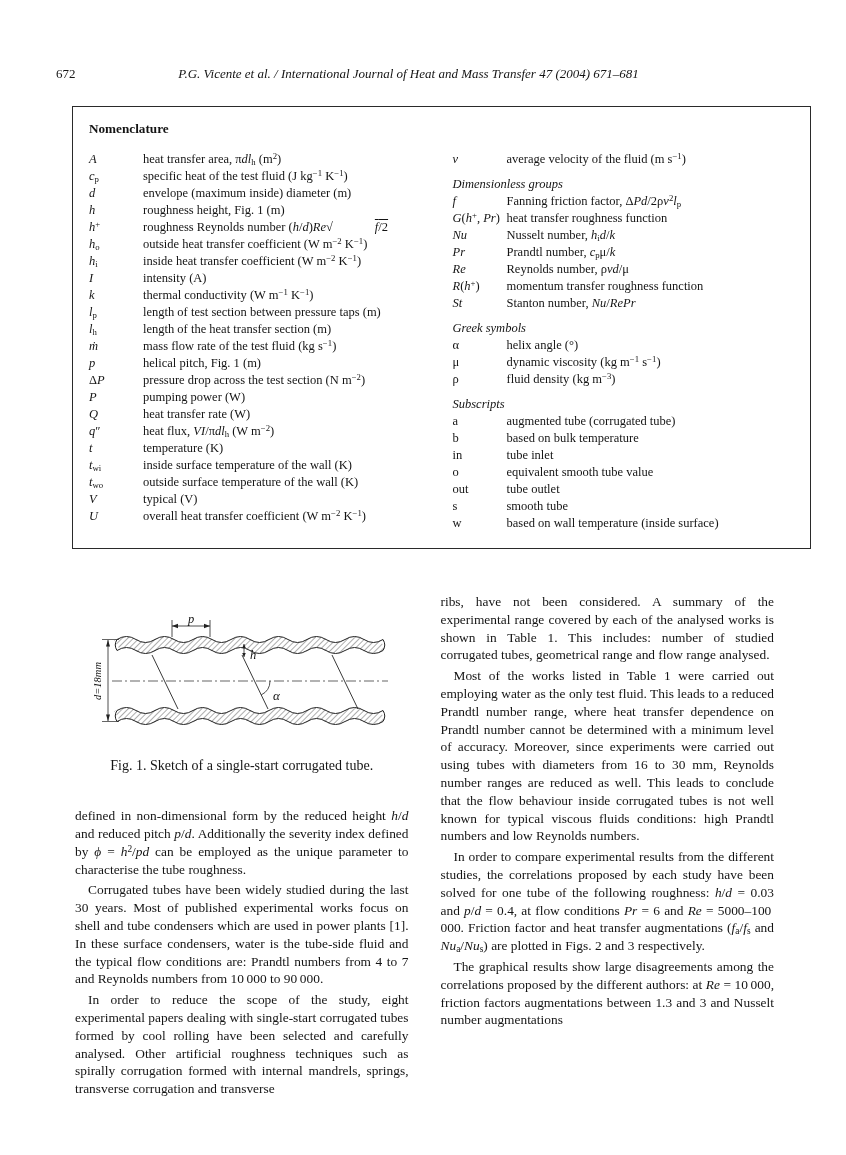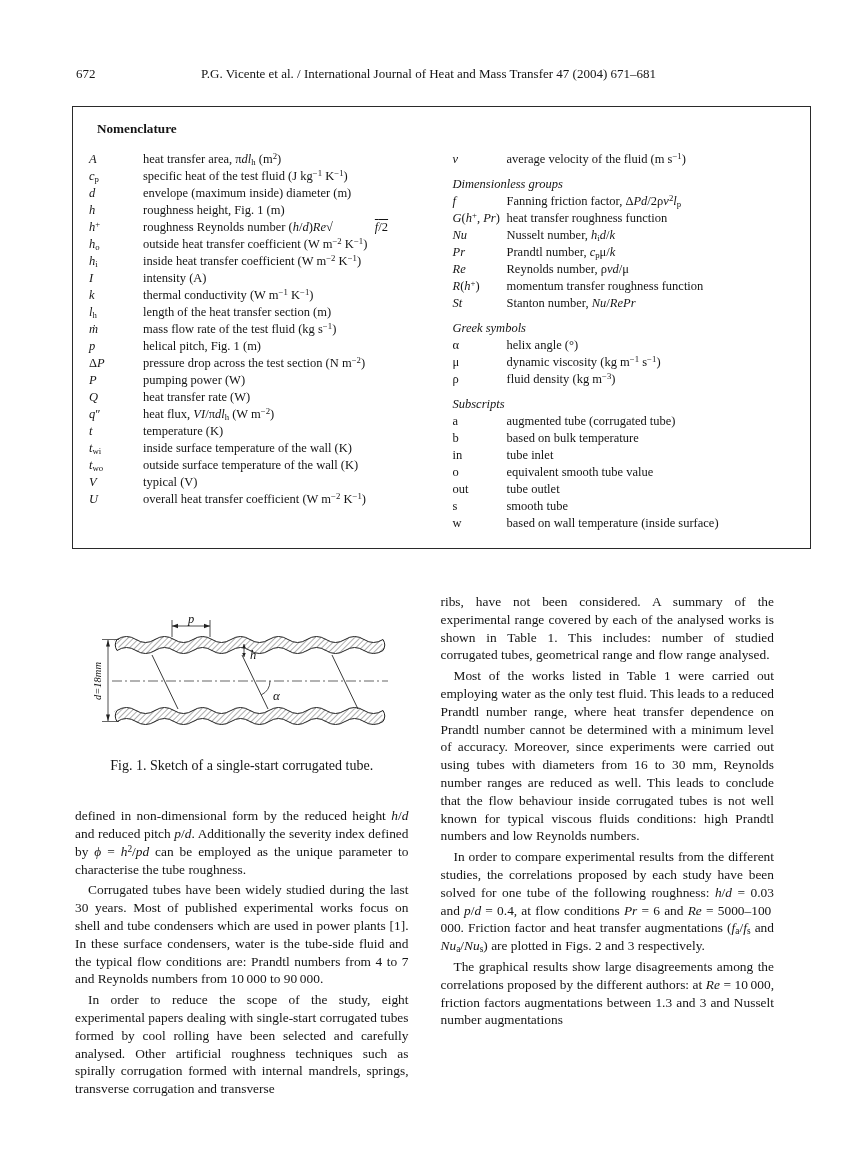--- a/index.html
+++ b/index.html
@@ -1,28 +1,28 @@
 <!DOCTYPE html>
 <html><head>
 <meta charset="utf-8">
 <style>
   html,body{margin:0;padding:0;}
   body{background:#ffffff;}
   .page{position:relative;width:846px;height:1155px;background:#fff;overflow:hidden;
         font-family:"Liberation Serif","DejaVu Serif",serif;color:#141414;}
 
   
-  .pg-header{position:absolute;top:66px;left:76px;width:705px;font-size:13px;}
+  .pg-header{position:absolute;top:66px;left:56px;width:705px;font-size:13px;}
   .pg-num{position:absolute;left:0;top:0;}
-  .running-title{display:block;text-align:center;}
+  .running-title{display:block;text-align:center;font-style:italic;}
 
   
   .nomenclature-box{position:absolute;top:106px;left:72px;width:705px;
         border:1px solid #2a2a2a;padding:14px 16px 16px;}
-  .nom-title{font-size:13.2px;font-weight:bold;margin:0 8px 14px;}
+  .nom-title{font-size:13.2px;font-weight:bold;margin:0 0 14px;}
   .nom-columns{display:grid;grid-template-columns:1fr 1fr;column-gap:22px;
         font-size:12.5px;line-height:17px;}
   .nom-item{display:block;}
   .nom-row{display:grid;grid-template-columns:54px 1fr;}
   .nom-row:empty{display:none;}
   .nom-sym{white-space:nowrap;}
   .nom-heading{font-style:italic;margin-top:8px;}
 
   
   .content{position:absolute;top:590px;left:72px;width:705px;display:grid;
@@ -120,20 +120,27 @@
           </div>
 
           <div class="nom-item">
 
             <div class="nom-row">
               <span class="nom-sym"><i>k</i></span>
               <span class="nom-def">thermal conductivity (W m<sup>−1</sup> K<sup>−1</sup>)</span>
             </div>
           </div>
 
+          <div class="nom-item">
+
+            <div class="nom-row">
+              <span class="nom-sym"><i>l</i><sub>p</sub></span>
+              <span class="nom-def">length of test section between pressure taps (m)</span>
+            </div>
+          </div>
 
           <div class="nom-item">
 
             <div class="nom-row">
               <span class="nom-sym"><i>l</i><sub>h</sub></span>
               <span class="nom-def">length of the heat transfer section (m)</span>
             </div>
           </div>
 
           <div class="nom-item">

